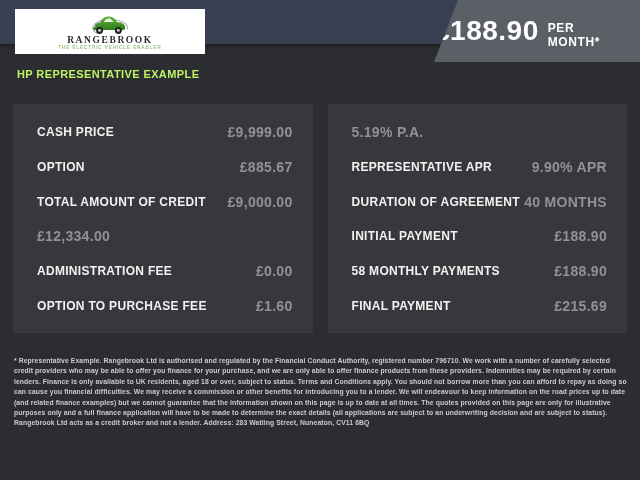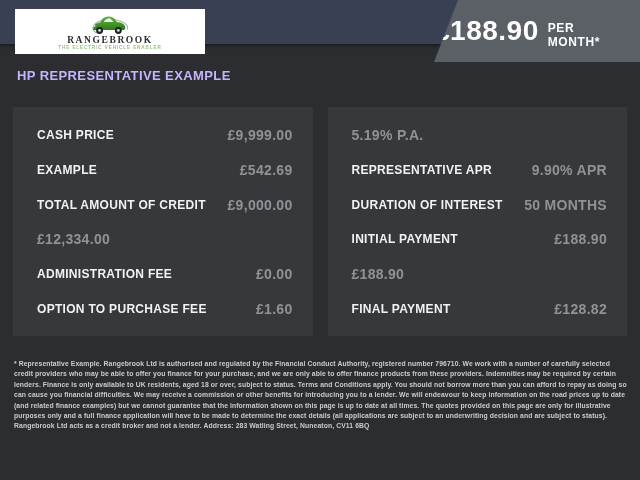--- a/index.html
+++ b/index.html
@@ -66,22 +66,22 @@
     color: #ffffff;
     font-size: 12px;
     font-weight: bold;
     letter-spacing: 0.6px;
     margin-left: 9px;
     padding-top: 7px;
   }
 
   
   .page-title {
-    color: #c4b5fd;
-    font-size: 13px;
+    color: #bef264;
+    font-size: 11px;
     font-weight: bold;
     letter-spacing: 0.4px;
     padding: 24px 0 0 17px;
   }
 
   
   .panels {
     display: flex;
     gap: 15px;
     margin: 24px 13px 0 13px;
@@ -158,22 +158,22 @@
 
 <div class="page-title">HP REPRESENTATIVE EXAMPLE</div>
 
 <div class="panels">
   <div class="panel">
     <div class="frow">
       <span class="flabel">CASH PRICE</span>
       <span class="fvalue">£9,999.00</span>
     </div>
     <div class="frow">
-      <span class="flabel">EXAMPLE</span>
-      <span class="fvalue">£542.69</span>
+      <span class="flabel">OPTION</span>
+      <span class="fvalue">£885.67</span>
     </div>
     <div class="frow">
       <span class="flabel">TOTAL AMOUNT OF CREDIT</span>
       <span class="fvalue">£9,000.00</span>
     </div>
     <div class="frow">
       <span class="fvalue">£12,334.00</span>
     </div>
     <div class="frow">
       <span class="flabel">ADMINISTRATION FEE</span>
@@ -186,30 +186,31 @@
   </div>
   <div class="panel">
     <div class="frow">
       <span class="fvalue">5.19% P.A.</span>
     </div>
     <div class="frow">
       <span class="flabel">REPRESENTATIVE APR</span>
       <span class="fvalue">9.90% APR</span>
     </div>
     <div class="frow">
-      <span class="flabel">DURATION OF INTEREST</span>
-      <span class="fvalue">50 MONTHS</span>
+      <span class="flabel">DURATION OF AGREEMENT</span>
+      <span class="fvalue">40 MONTHS</span>
     </div>
     <div class="frow">
       <span class="flabel">INITIAL PAYMENT</span>
       <span class="fvalue">£188.90</span>
     </div>
     <div class="frow">
+      <span class="flabel">58 MONTHLY PAYMENTS</span>
       <span class="fvalue">£188.90</span>
     </div>
     <div class="frow">
       <span class="flabel">FINAL PAYMENT</span>
-      <span class="fvalue">£128.82</span>
+      <span class="fvalue">£215.69</span>
     </div>
   </div>
 </div>
 
 <div class="disclaimer">* Representative Example. Rangebrook Ltd is authorised and regulated by the Financial Conduct Authority, registered number 796710. We work with a number of carefully selected credit providers who may be able to offer you finance for your purchase, and we are only able to offer finance products from these providers. Indemnities may be required by certain lenders. Finance is only available to UK residents, aged 18 or over, subject to status. Terms and Conditions apply. You should not borrow more than you can afford to repay as doing so can cause you financial difficulties. We may receive a commission or other benefits for introducing you to a lender. We will endeavour to keep information on the road prices up to date (and related finance examples) but we cannot guarantee that the information shown on this page is up to date at all times. The quotes provided on this page are only for illustrative purposes only and a full finance application will have to be made to determine the exact details (all applications are subject to an underwriting decision and are subject to status). Rangebrook Ltd acts as a credit broker and not a lender. Address: 283 Watling Street, Nuneaton, CV11 6BQ</div>
 
 </body></html>

